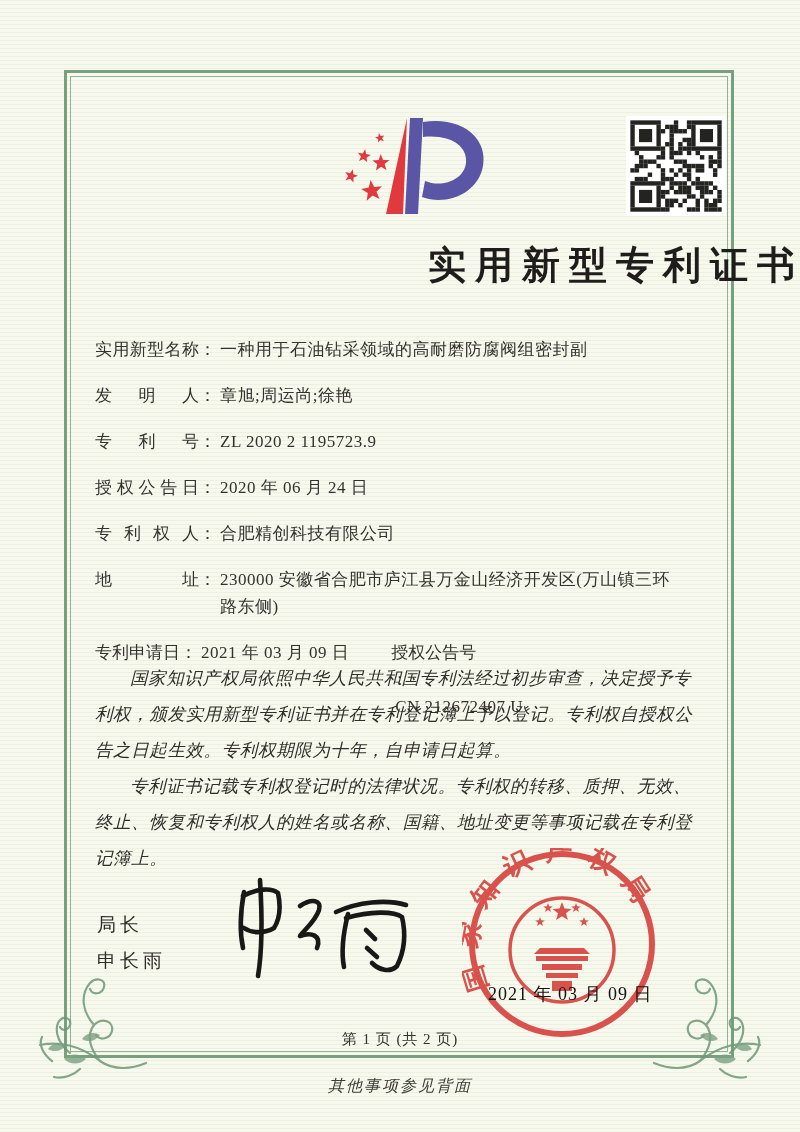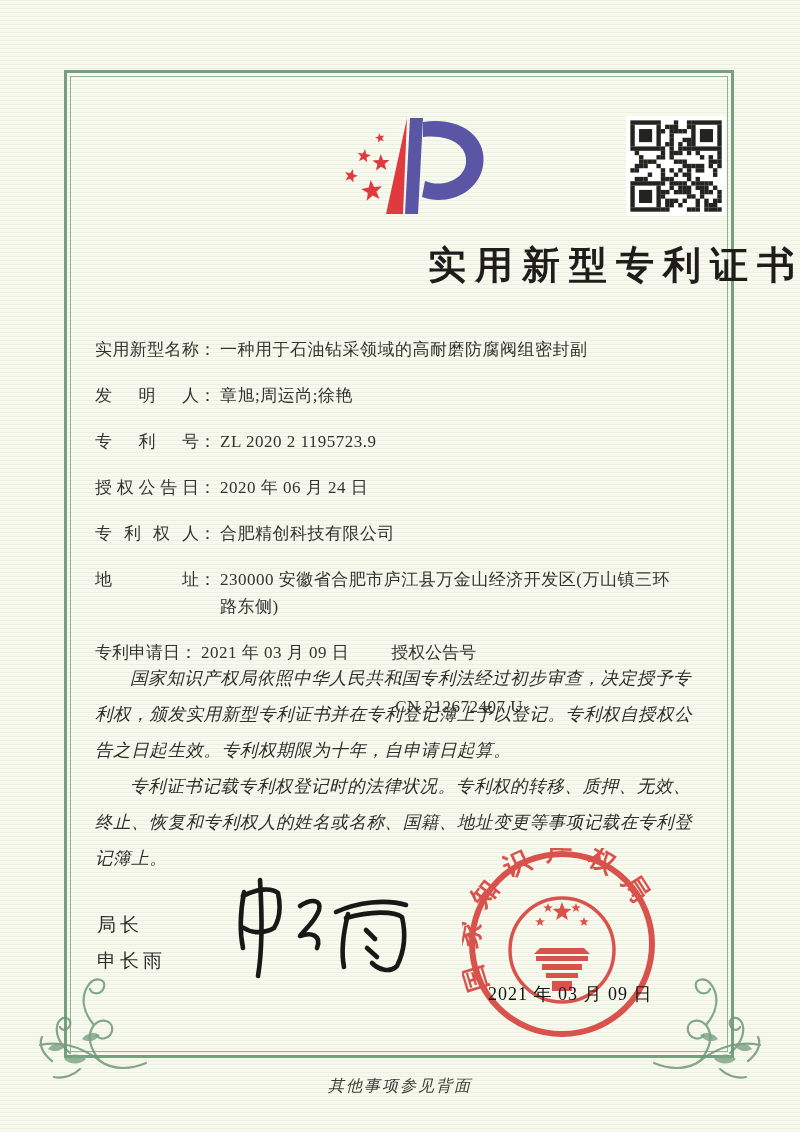--- a/index.html
+++ b/index.html
@@ -390,15 +390,16 @@
         <rect x="74" y="108" width="52" height="5"></rect>
         <rect x="80" y="116" width="40" height="6"></rect>
         <rect x="84" y="125" width="32" height="5"></rect>
         <rect x="90" y="133" width="20" height="10"></rect>
         <path d="M72 106 L128 106 L122 100 L78 100 Z"></path>
       </g>
     </g>
   </svg>
   <div class="seal-date">2021 年 03 月 09 日</div>
 
+  <div class="page-num">第 1 页 (共 2 页)</div>
   <div class="back-note">其他事项参见背面</div>
 
 </div>
 
 </body></html>

